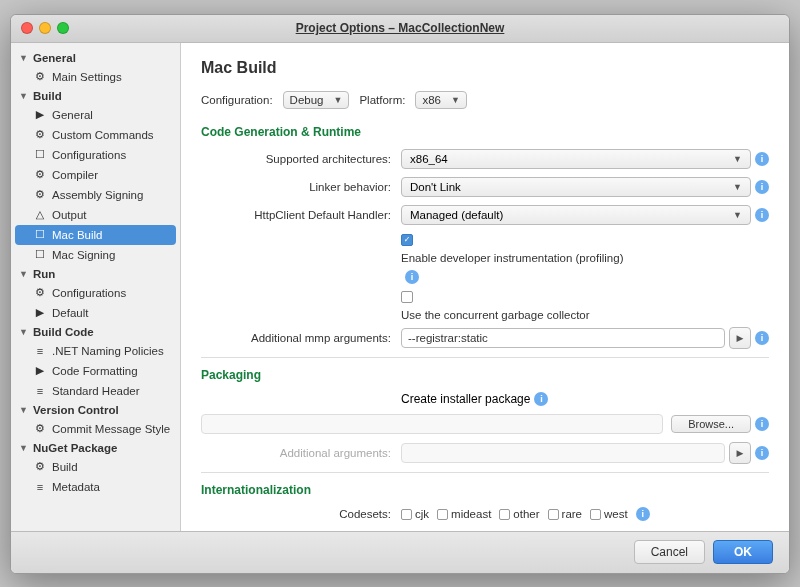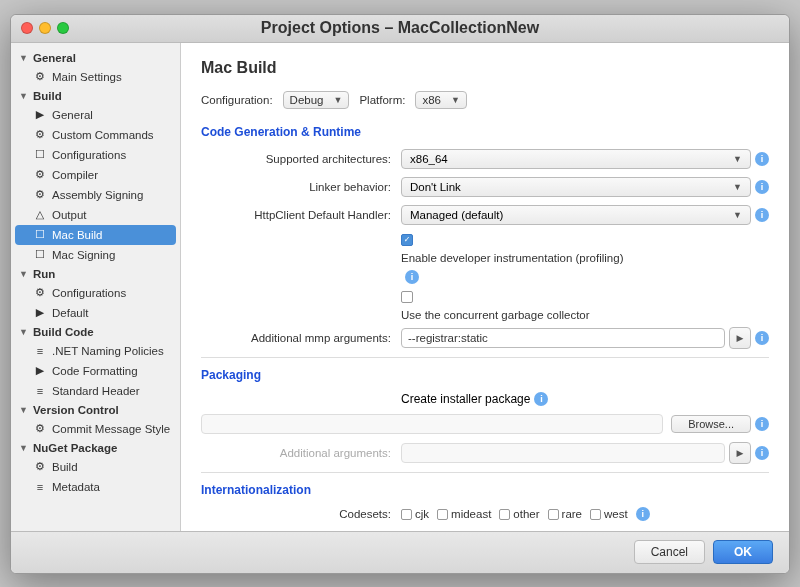--- a/index.html
+++ b/index.html
@@ -44,23 +44,24 @@
       border-radius: 50%;
       border: 1px solid rgba(0,0,0,0.2);
     }
     .win-btn.close { background: #ff5f57; }
     .win-btn.minimize { background: #ffbd2e; }
     .win-btn.maximize { background: #28c940; }
     .titlebar-title {
       position: absolute;
       left: 50%;
       transform: translateX(-50%);
-      font-size: 16px;
+      font-size: 12px;
       font-weight: 600;
       color: #333;
+      text-decoration: underline;
     }
     .main-content {
       display: flex;
       flex: 1;
       overflow: hidden;
     }
     
     .sidebar {
       width: 170px;
       background: #f0f0f0;
@@ -137,21 +138,21 @@
       border: 1px solid #bbb;
       border-radius: 4px;
       padding: 2px 6px;
       font-size: 11.5px;
       gap: 10px;
     }
     .config-select .arrow { color: #555; font-size: 9px; }
     .section-header {
       font-size: 12px;
       font-weight: 700;
-      color: #1d4ed8;
+      color: #15803d;
       margin-bottom: 10px;
       margin-top: 6px;
     }
     .form-row {
       display: flex;
       align-items: center;
       margin-bottom: 8px;
     }
     .form-label {
       width: 200px;

